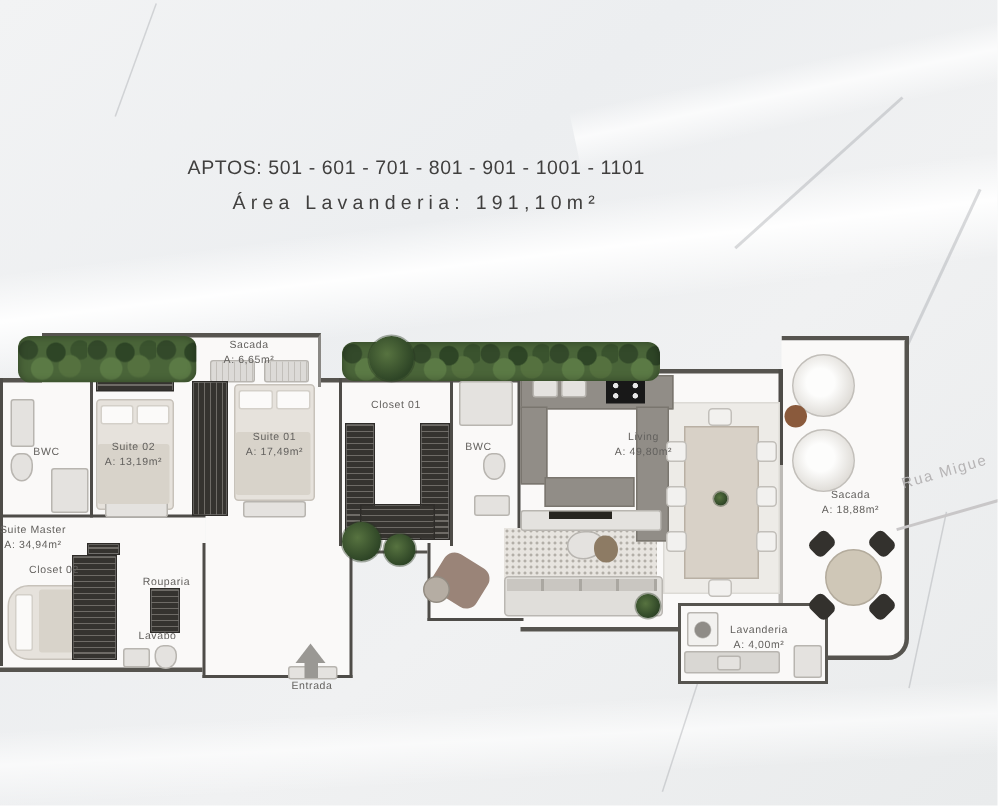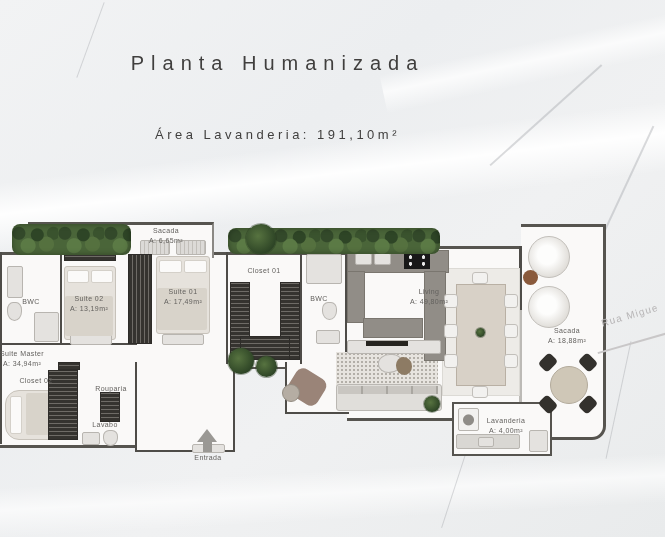--- a/index.html
+++ b/index.html
@@ -50,21 +50,21 @@
 
   <div class="streak" style="left:-60px;top:140px;width:820px;height:70px;transform:rotate(-7deg);"></div>
   <div class="streak" style="left:380px;top:40px;width:330px;height:40px;transform:rotate(-12deg);opacity:.8;"></div>
   <div class="streak" style="left:-40px;top:470px;width:760px;height:50px;transform:rotate(-3deg);opacity:.7;"></div>
   <div class="vein" style="left:545px;top:40px;width:1.5px;height:150px;transform:rotate(48deg);"></div>
   <div class="vein" style="left:625px;top:120px;width:1.5px;height:130px;transform:rotate(25deg);"></div>
   <div class="vein" style="left:618px;top:340px;width:1px;height:120px;transform:rotate(12deg);"></div>
   <div class="vein" style="left:455px;top:440px;width:1px;height:90px;transform:rotate(18deg);"></div>
   <div class="vein" style="left:90px;top:0px;width:1px;height:80px;transform:rotate(20deg);"></div>
 
-  <div class="hdr" id="title">Planta Humanizada</div>
+  <div class="hdr" id="aptos">APTOS: 501 - 601 - 701 - 801 - 901 - 1001 - 1101</div>
   <div class="hdr" id="areapriv">Área Lavanderia: 191,10m²</div>
 
   <div class="floor" style="left:0;top:252px;width:137px;height:190px;border-top:3px solid #56544f;border-bottom:3px solid #56544f;"></div>
   <div class="floor" style="left:137px;top:252px;width:210px;height:112px;border-top:3px solid #56544f;border-bottom:2px solid #56544f;"></div>
   <div class="floor" style="left:135px;top:364px;width:100px;height:86px;"></div>
   <div class="floor" style="left:285px;top:362px;width:66px;height:52px;"></div>
   <div class="floor" style="left:347px;top:246px;width:174px;height:169px;border-top:3px solid #56544f;border-bottom:3px solid #56544f;"></div>
   <div class="floor" style="left:521px;top:224px;width:82px;height:210px;border-top:3px solid #56544f;border-right:3px solid #56544f;border-bottom:3px solid #56544f;border-bottom-right-radius:14px;"></div>
   <div class="floor" style="left:28px;top:222px;width:184px;height:33px;border-top:3px solid #56544f;border-right:2px solid #8a8884;"></div>
   <div class="floor" style="left:452px;top:402px;width:96px;height:50px;border:2px solid #56544f;z-index:9;"></div>

